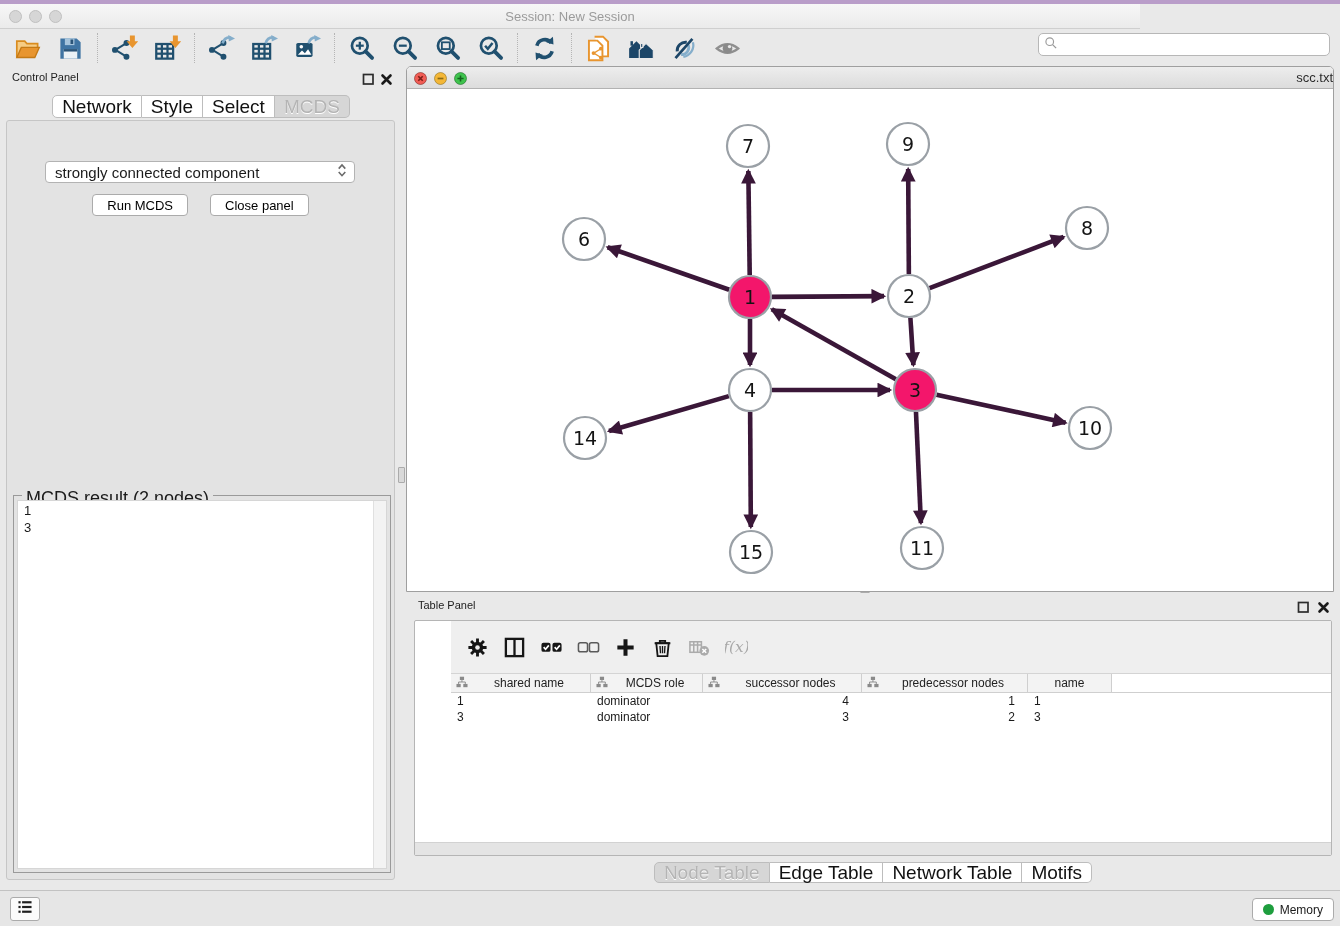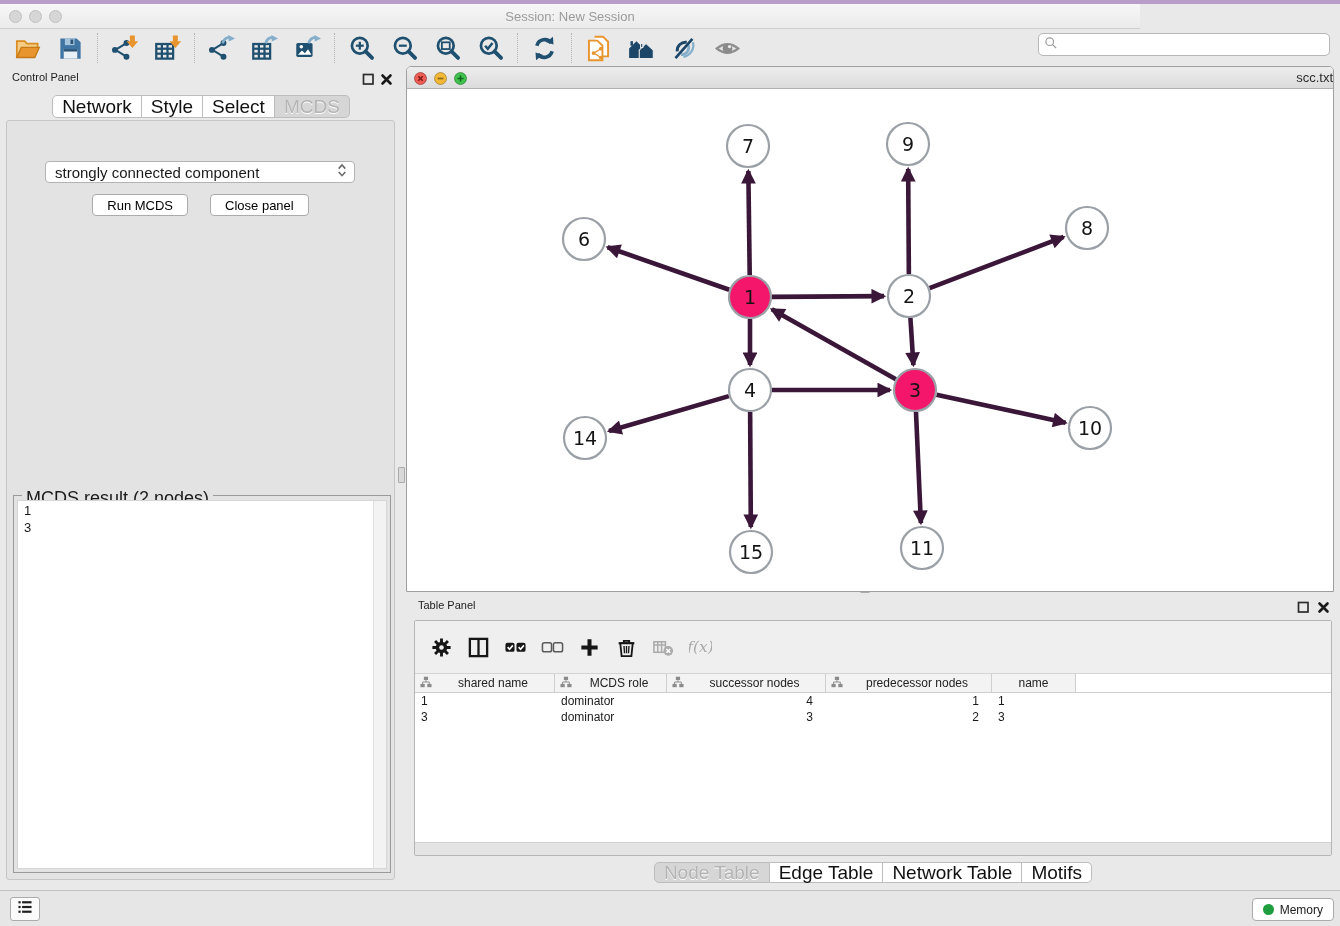--- a/index.html
+++ b/index.html
@@ -74,21 +74,21 @@
   #nw-lights { position:absolute; left:7px; top:4px; display:flex; gap:7px; }
   #nw-lights svg { width:13px; height:13px; }
   #nw-title { position:absolute; left:0; right:0; top:0; height:22px; line-height:22px;
     text-align:right; font-size:13px; color:#2c2c2c; }
   #graph-canvas { position:absolute; left:0; right:0; top:22px; bottom:0; }
   #graph-svg { width:100%; height:100%; display:block; }
 
   
   #table-panel { left:406px; top:594px; width:934px; height:296px; }
   #tp-box { position:absolute; left:8px; right:8px; top:26px; height:236px; background:#fff;
-    border:1px solid #b5b5b5; border-radius:2px; overflow:hidden; }
+    border:1px solid #b5b5b5; border-radius:2px; overflow:hidden;padding-left:36px; }
   #tp-toolbar { height:52px; background:#efefef; display:flex; align-items:center; padding-left:8px; }
   .tpt-btn { width:37px; height:36px; display:flex; align-items:center; justify-content:center; }
   .tpt-btn svg { width:23px; height:23px; }
   .tpt-btn.dis { opacity:1; }
   #tp-header { display:flex; height:20px; background:#f3f3f3; border-top:1px solid #d4d4d4; border-bottom:1px solid #cfcfcf; }
   .th-cell { display:flex; align-items:center; border-right:1px solid #cfcfcf; font-size:12px; color:#222; }
   .th-cell svg { width:12px; height:12px; margin-left:5px; }
   .th-cell .lbl { flex:1; text-align:center; padding:0 4px; }
   .th-fill { flex:1; background:#fff; }
   .t-row { display:flex; height:16px; font-size:12px; align-items:center; }

